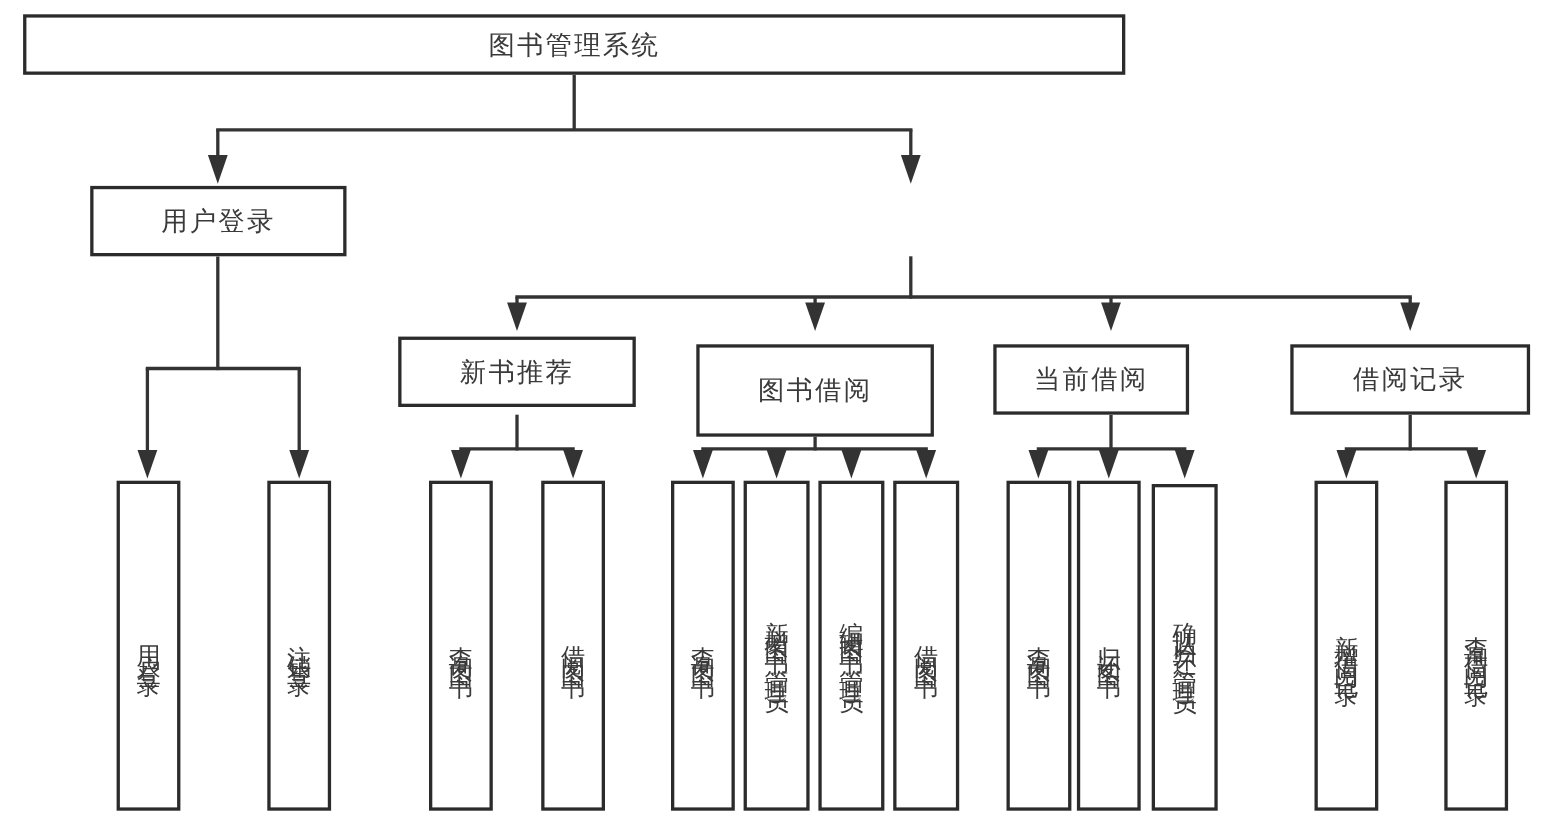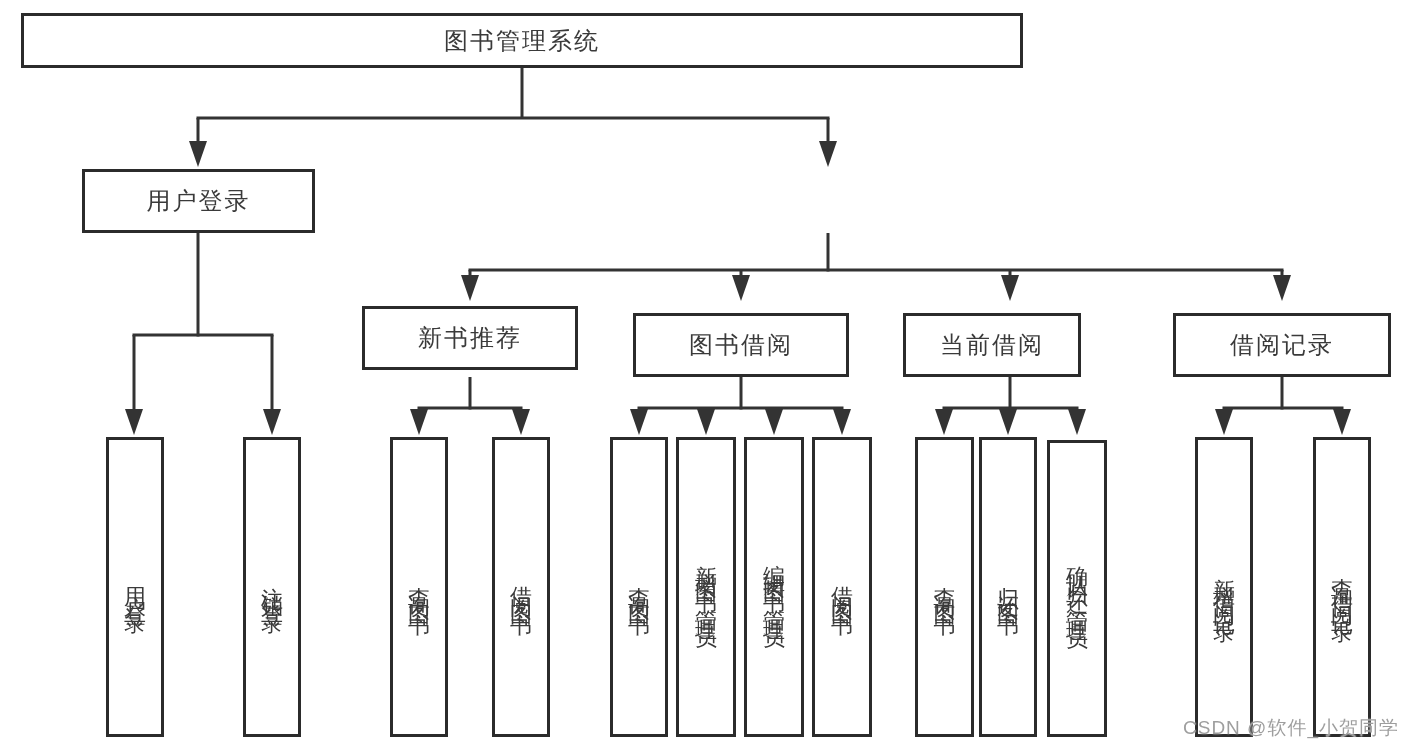--- a/index.html
+++ b/index.html
@@ -88,21 +88,21 @@
     <span>图书管理系统</span>
   </div>
 
   <div class="box hbox" style="left:82px;top:169px;width:233px;height:64px">
     <span>用户登录</span>
   </div>
 
   <div class="box hbox" style="left:362px;top:306px;width:216px;height:64px">
     <span>新书推荐</span>
   </div>
-  <div class="box hbox" style="left:633px;top:313px;width:216px;height:64px">
+  <div class="box hbox" style="left:633px;top:313px;width:216px;height:84px">
     <span>图书借阅</span>
   </div>
   <div class="box hbox" style="left:903px;top:313px;width:178px;height:64px">
     <span>当前借阅</span>
   </div>
   <div class="box hbox" style="left:1173px;top:313px;width:218px;height:64px">
     <span>借阅记录</span>
   </div>
 
   <div class="box vbox" style="left:106px;top:437px;width:58px;height:300px">
@@ -142,15 +142,14 @@
     <span>确认归还（管理员）</span>
   </div>
 
   <div class="box vbox" style="left:1195px;top:437px;width:58px;height:300px">
     <span>新增借阅记录</span>
   </div>
   <div class="box vbox" style="left:1313px;top:437px;width:58px;height:300px">
     <span>查询借阅记录</span>
   </div>
 
-  <div class="watermark">CSDN @软件_小贺同学</div>
 
 </div>
 
 </body></html>

